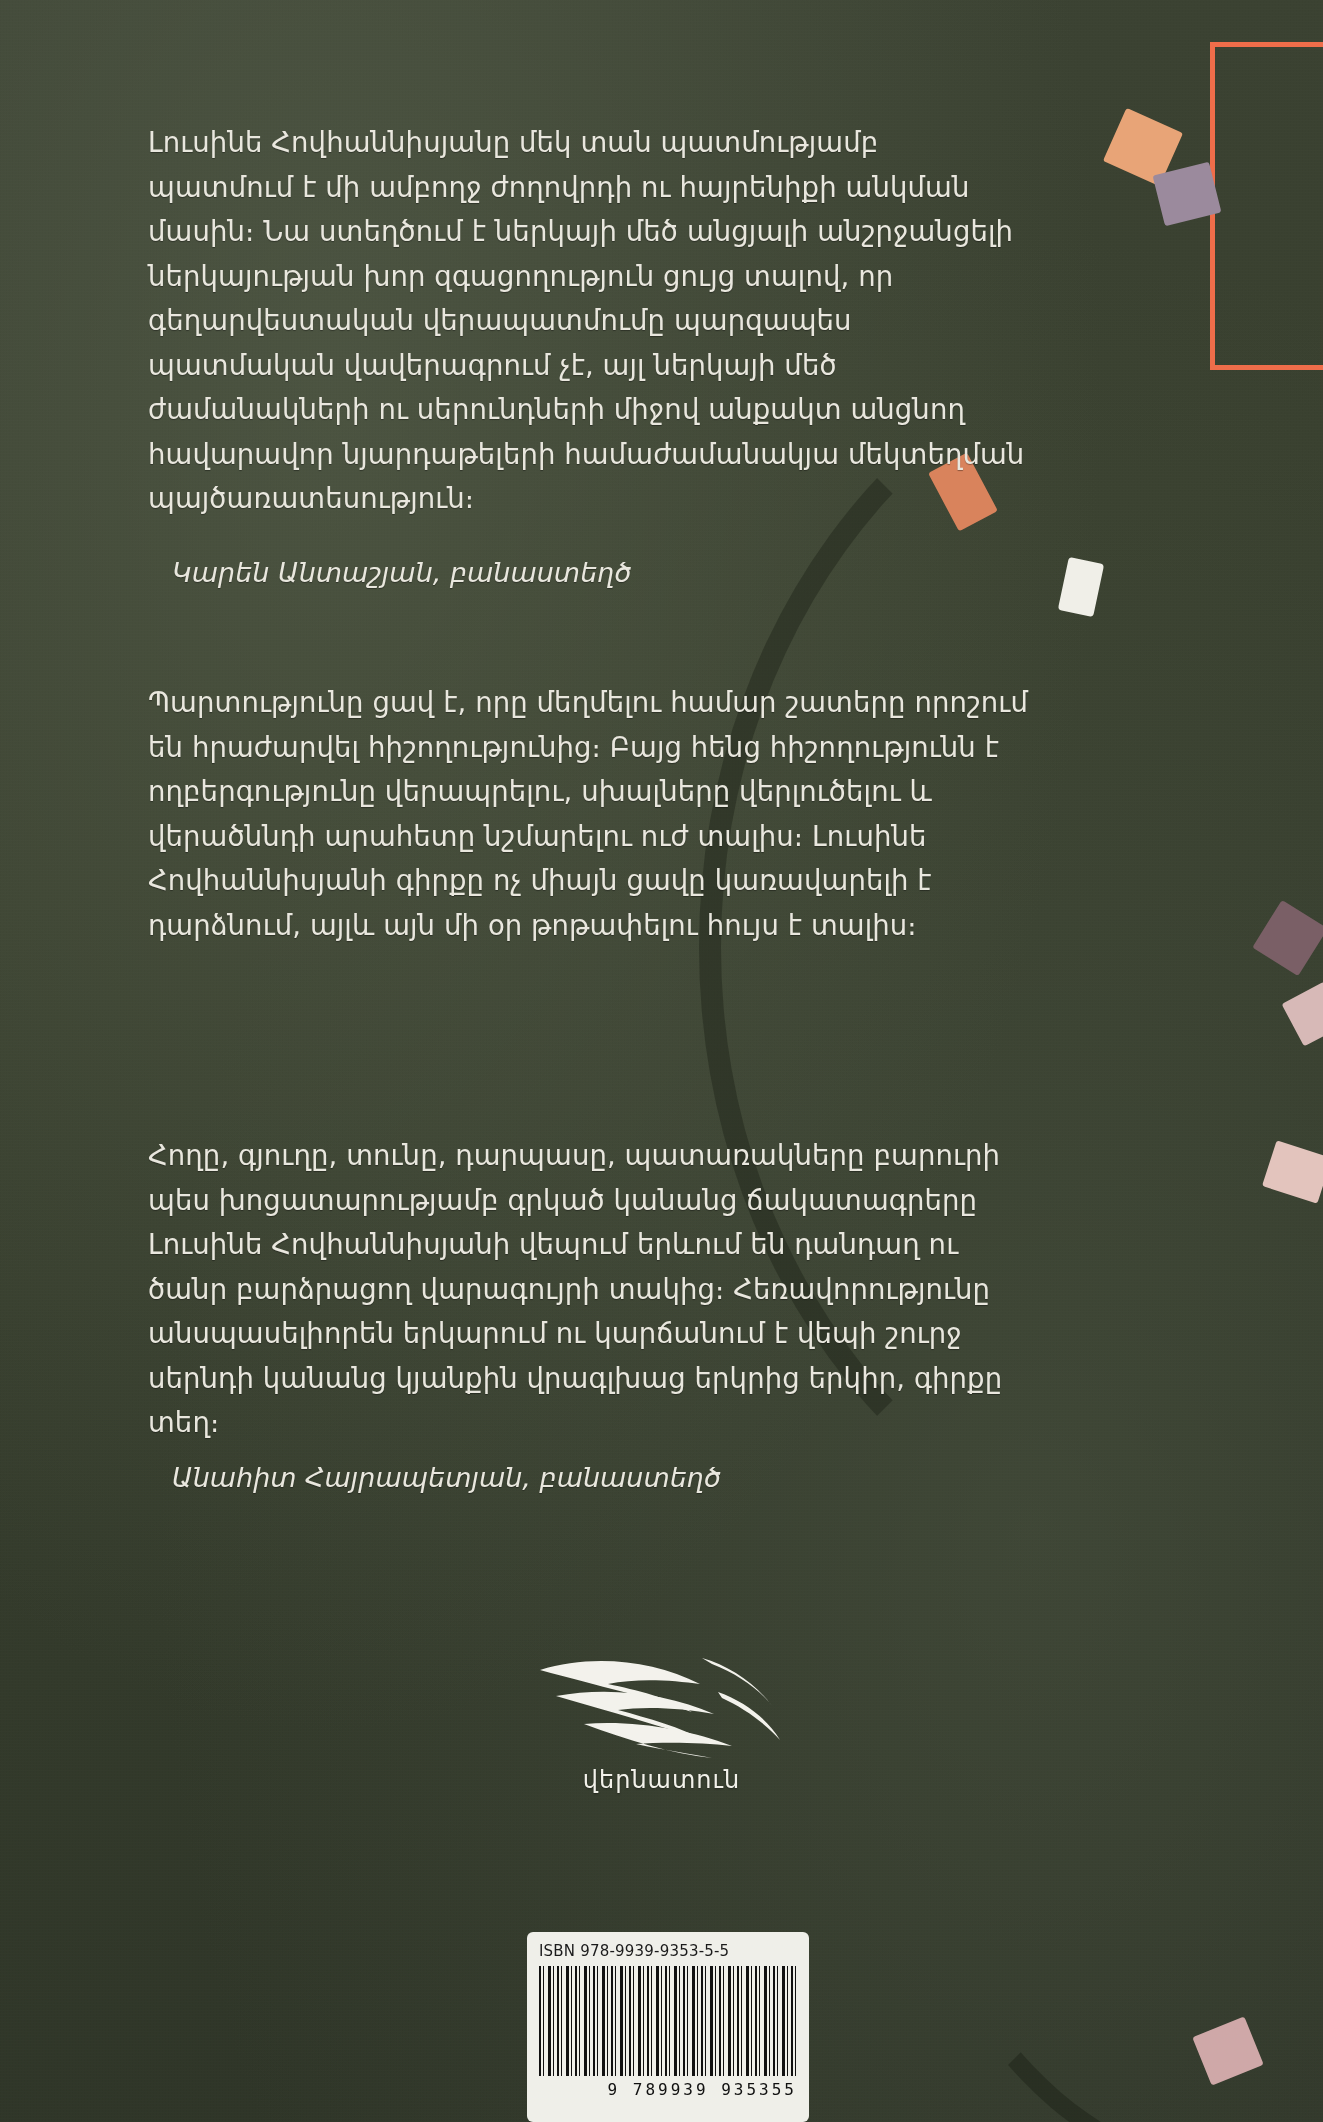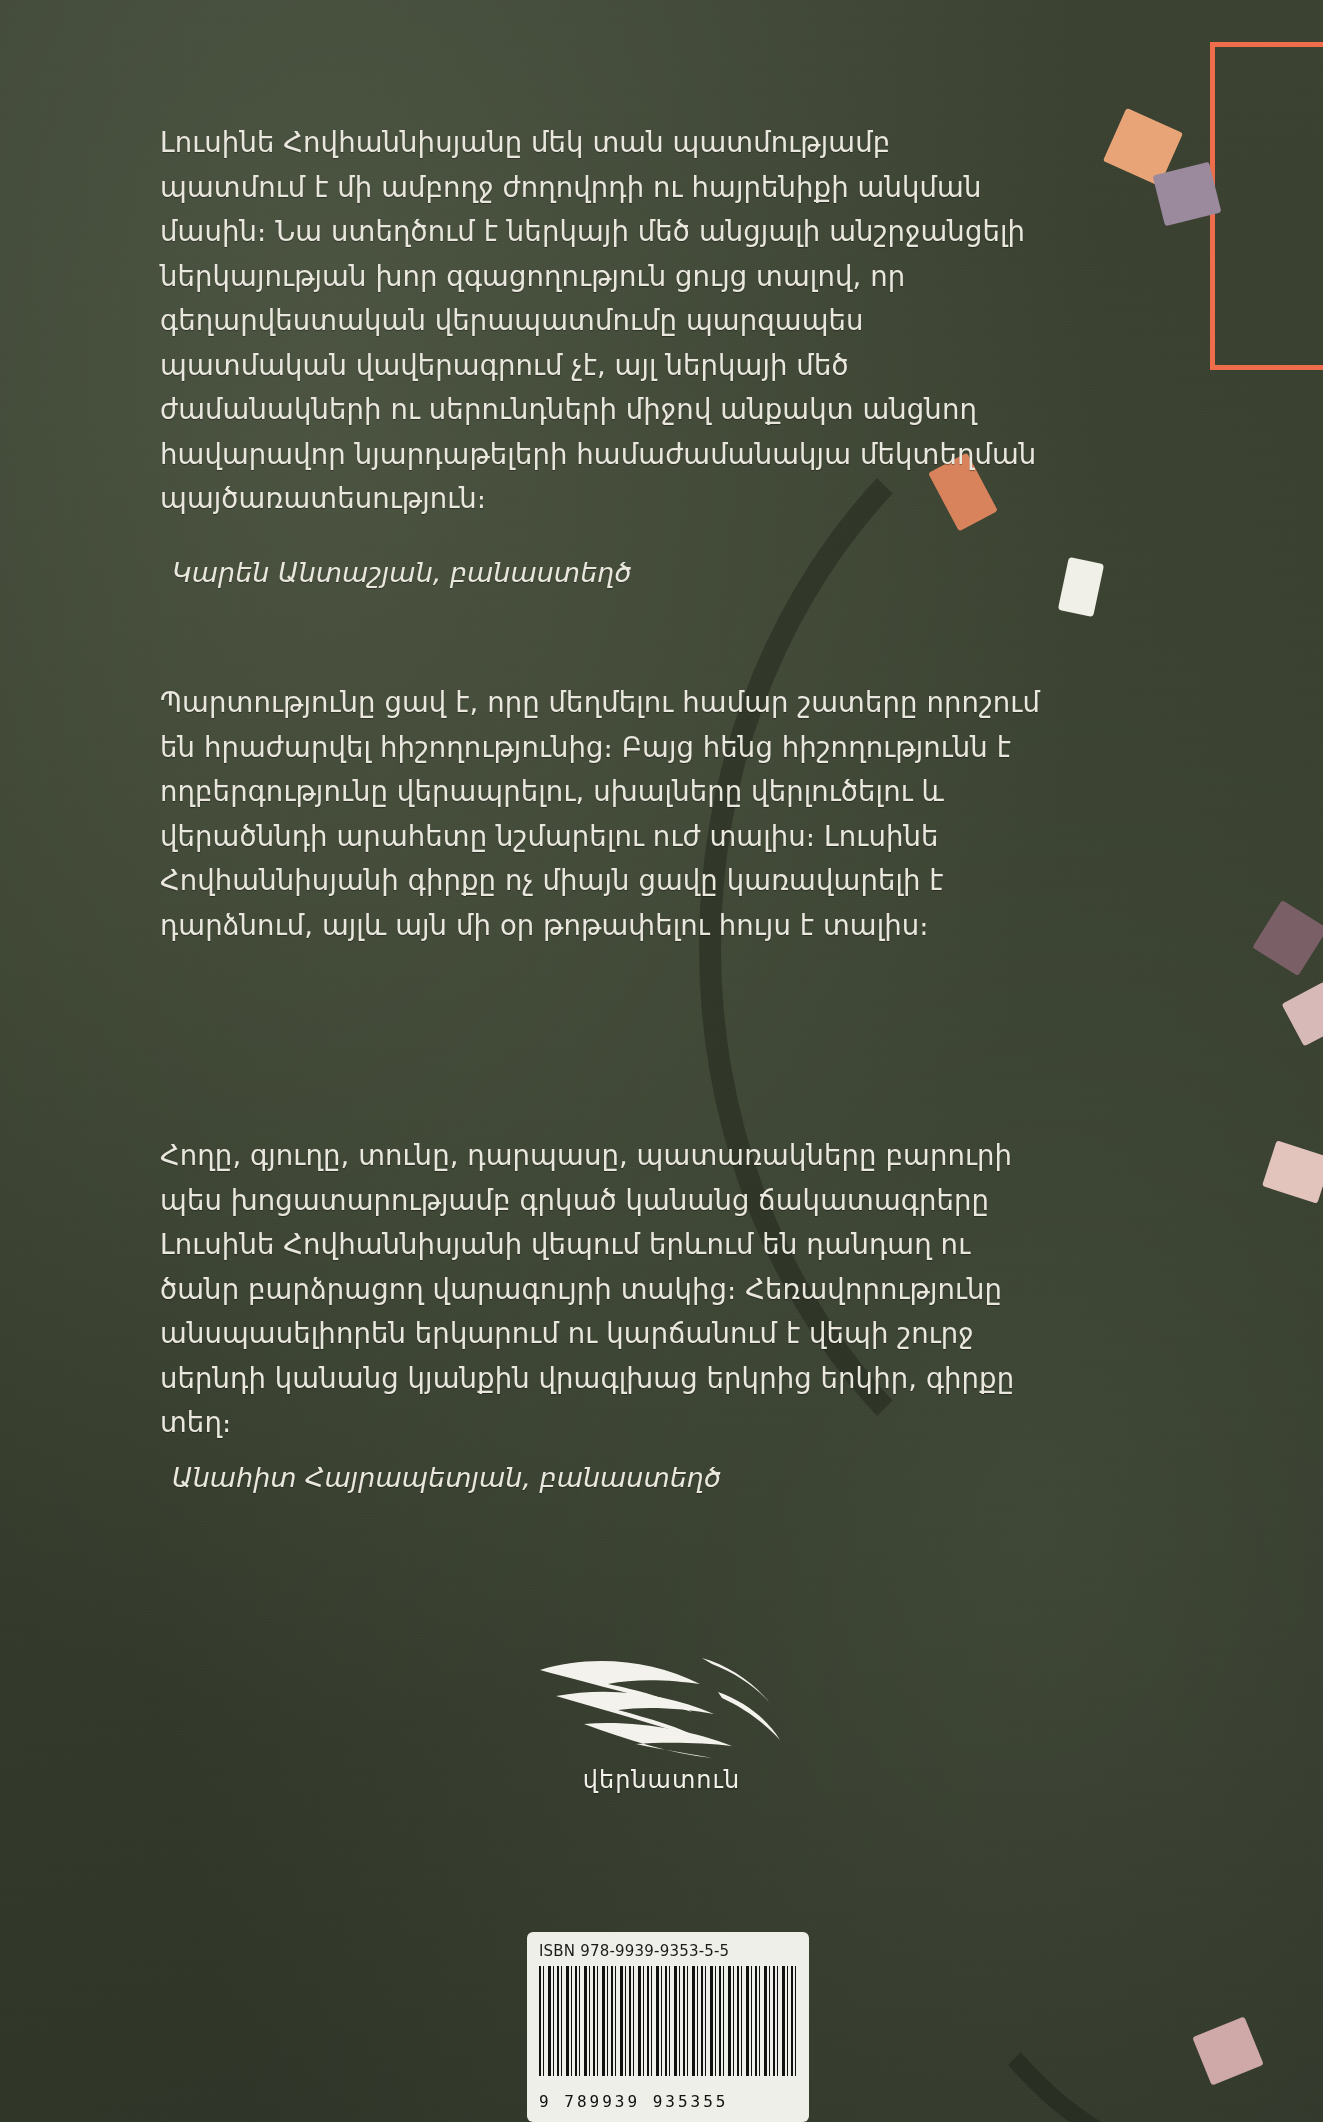--- a/index.html
+++ b/index.html
@@ -59,21 +59,20 @@
   .block {
     position: absolute;
     color: #e9e7de;
     font-family: "DejaVu Sans", sans-serif;
     font-size: 27.5px;
     line-height: 44.5px;
     letter-spacing: .1px;
     width: 880px;
     left: 148px;
     text-shadow: 0 1px 1px rgba(0,0,0,.35);
-    margin-left: 12px;
   }
   .attrib {
     position: absolute;
     left: 172px;
     width: 880px;
     color: #e9e7de;
     font-style: italic;
     font-size: 27px;
     line-height: 36px;
     font-family: "DejaVu Sans", sans-serif;
@@ -137,26 +136,26 @@
       #efefe9 2px, #efefe9 4px,
       #111 4px, #111 5px,
       #efefe9 5px, #efefe9 9px,
       #111 9px, #111 12px,
       #efefe9 12px, #efefe9 14px,
       #111 14px, #111 15px,
       #efefe9 15px, #efefe9 18px
     );
   }
   #barcode-num {
-    margin-top: 16px;
+    margin-top: 4px;
     font-family: "DejaVu Sans Mono", monospace;
     font-size: 16px;
     color: #111;
     letter-spacing: 3px;
-    text-align: left;
+    text-align: right;
   }
 
   
   #orange-frame {
     position: absolute;
     right: -12px;
     top: 42px;
     width: 120px;
     height: 318px;
     border: 5px solid #ef6d4a;

